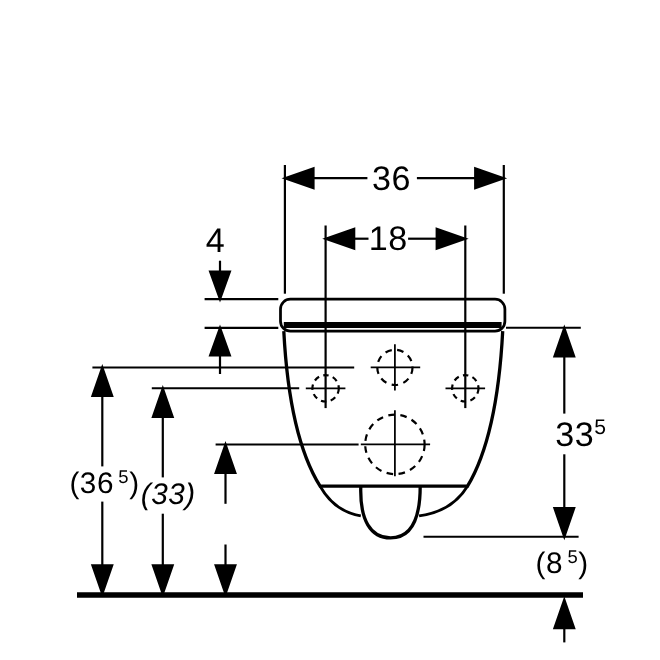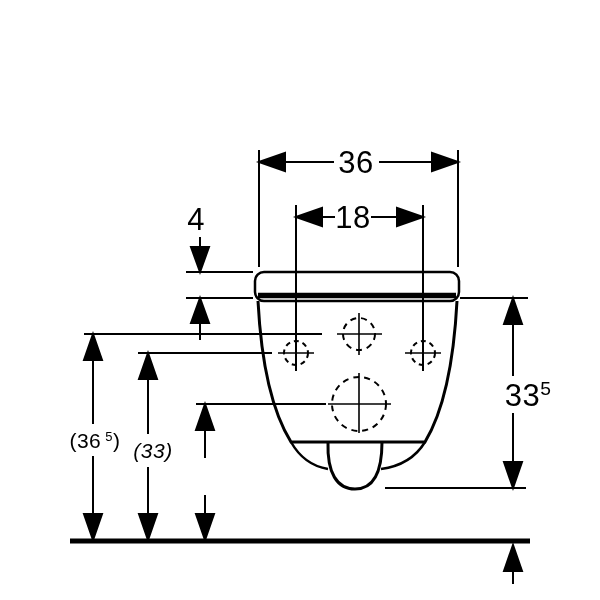--- a/index.html
+++ b/index.html
@@ -3,21 +3,21 @@
 <meta charset="utf-8">
 <style>
   html,body{margin:0;padding:0;}
   body{width:600px;height:600px;background:#ffffff;position:relative;overflow:hidden;
        font-family:"Liberation Sans", sans-serif;}
   .stage{position:absolute;left:0;top:0;width:600px;height:536px;}
   svg{position:absolute;left:0;top:0;}
   .label{position:absolute;transform:translate(-50%,-50%);color:#000;white-space:nowrap;
          line-height:1;letter-spacing:0.5px;}
   .sz31{font-size:31px;}
-  .sz28{font-size:21px;}
+  .sz28{font-size:27px;}
   .supv{font-size:0.62em;position:relative;top:-0.55em;}
   .supgap{margin-left:4px;}
 </style>
 </head>
 <body>
 
 <div class="stage">
 
   <svg width="600" height="600" viewBox="0 0 600 600">
     <g stroke="#000" fill="none">
@@ -142,14 +142,17 @@
 
   <div class="label sz28" style="left:95px;top:440px;">
     <span>(36</span><span class="supv supgap">5</span><span>)</span>
   </div>
 
   <div class="label sz28" style="left:153px;top:450px;font-style:italic;">
     <span>(33)</span>
   </div>
 
 
+  <div class="label sz28" style="left:511px;top:512px;">
+    <span>(8</span><span class="supv supgap">5</span><span>)</span>
+  </div>
 
 </div>
 
 </body></html>

